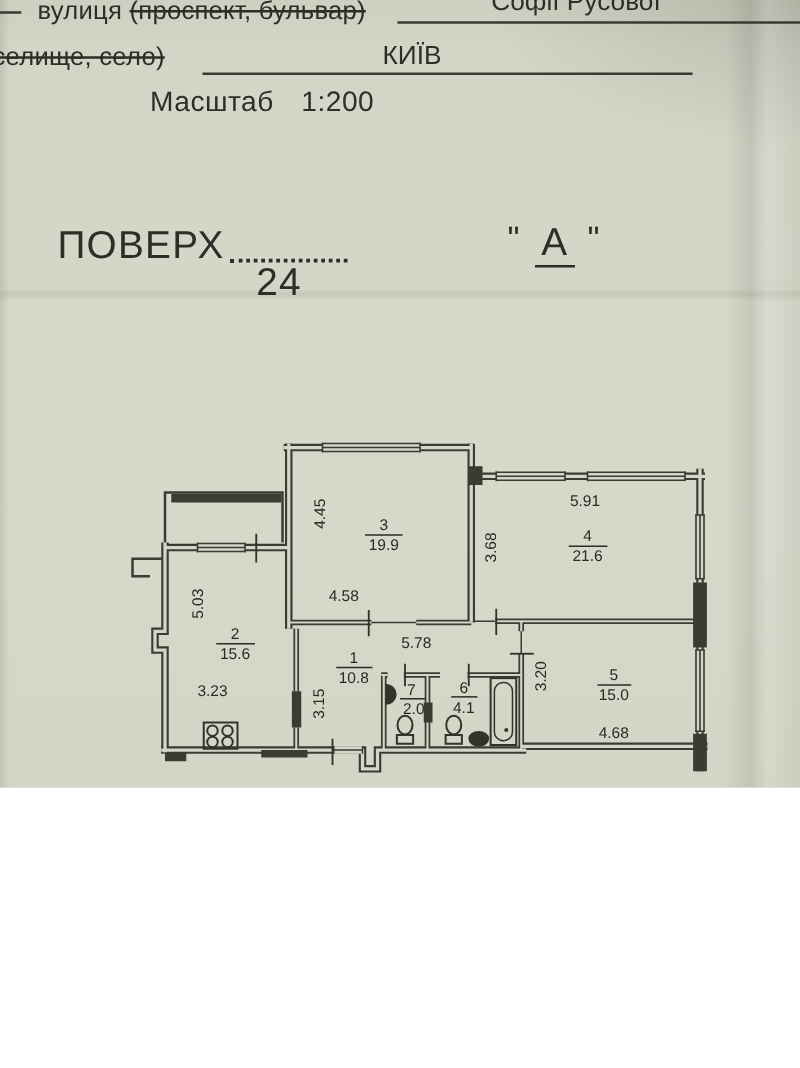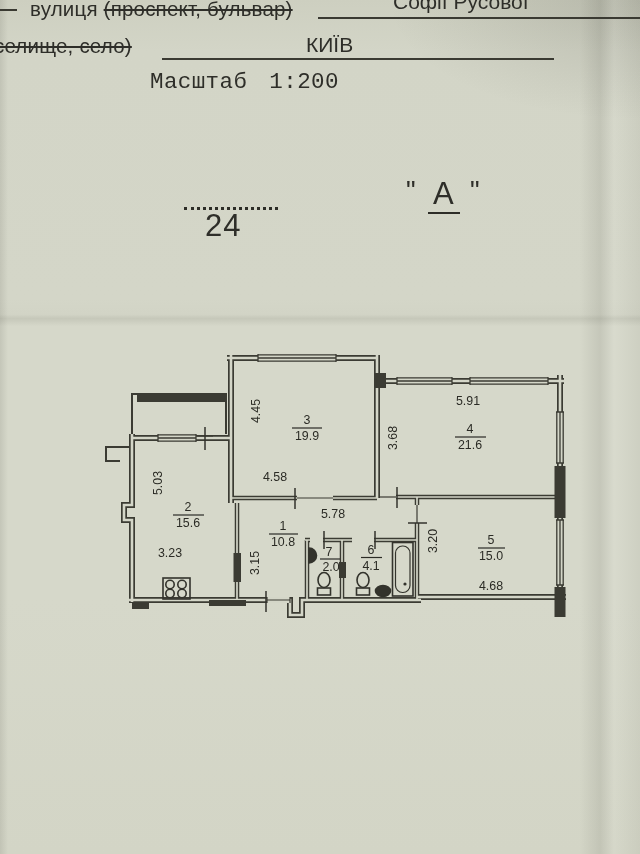--- a/index.html
+++ b/index.html
@@ -1,18 +1,18 @@
 <!DOCTYPE html>
 <html><head>
 <meta charset="utf-8">
 <style>
   html,body{margin:0;padding:0;}
   .page{
     position:relative;
-    width:640px;height:854px;
+    width:640px;height:630px;
     overflow:hidden;
     background:
       radial-gradient(420px 200px at 100% 0%, rgba(60,60,50,.16), rgba(60,60,50,0) 60%),
       linear-gradient(180deg, #cdcfc0 0%, #d3d5c7 6%, #d4d6c8 35%, #d2d4c6 36.8%, #c6c8ba 37.3%, #d6d8ca 38.2%, #d6d8ca 70%, #d3d5c6 100%),
       #d3d5c7;
     font-family:"Liberation Sans", sans-serif;
     color:#2e2e29;
   }
   .page::before{ 
     content:"";position:absolute;inset:0;pointer-events:none;
@@ -44,24 +44,25 @@
     <span>вулиця</span>
     <span class="struck">(проспект, бульвар)</span>
   </div>
   <div class="abs hline" style="left:318px;top:17px;width:322px;"></div>
   <div class="abs t21" style="left:393px;top:-10px;">Софії Русової</div>
 
   <div class="abs t20 struck" style="left:-6px;top:34px;">селище, село)</div>
   <div class="abs hline" style="left:162px;top:58px;width:392px;"></div>
   <div class="abs t21" style="left:306px;top:33px;">КИЇВ</div>
 
-  <div class="abs scale-row" style="left:150px;top:69px;font-family:Liberation Mono, monospace;">
+  <div class="abs scale-row" style="left:120px;top:69px;">
     <span>Масштаб</span><span class="gap"></span><span>1:200</span>
   </div>
 
+  <div class="abs big" style="left:46px;top:178px;">ПОВЕРХ</div>
   <div class="abs dots" style="left:184px;top:207px;"></div>
   <div class="abs big" style="left:205px;top:168px;margin-top:40px;">24</div>
   <div class="abs quote" style="left:406px;top:176px;">"</div>
   <div class="abs big letterA" style="left:428px;top:176px;">А</div>
   <div class="abs quote" style="left:470px;top:176px;">"</div>
 
   <svg class="abs" style="left:0;top:0;" width="640" height="854" viewBox="0 0 640 854">
 
     <g stroke="#3b3b33" fill="none">
       <g stroke-width="6">

